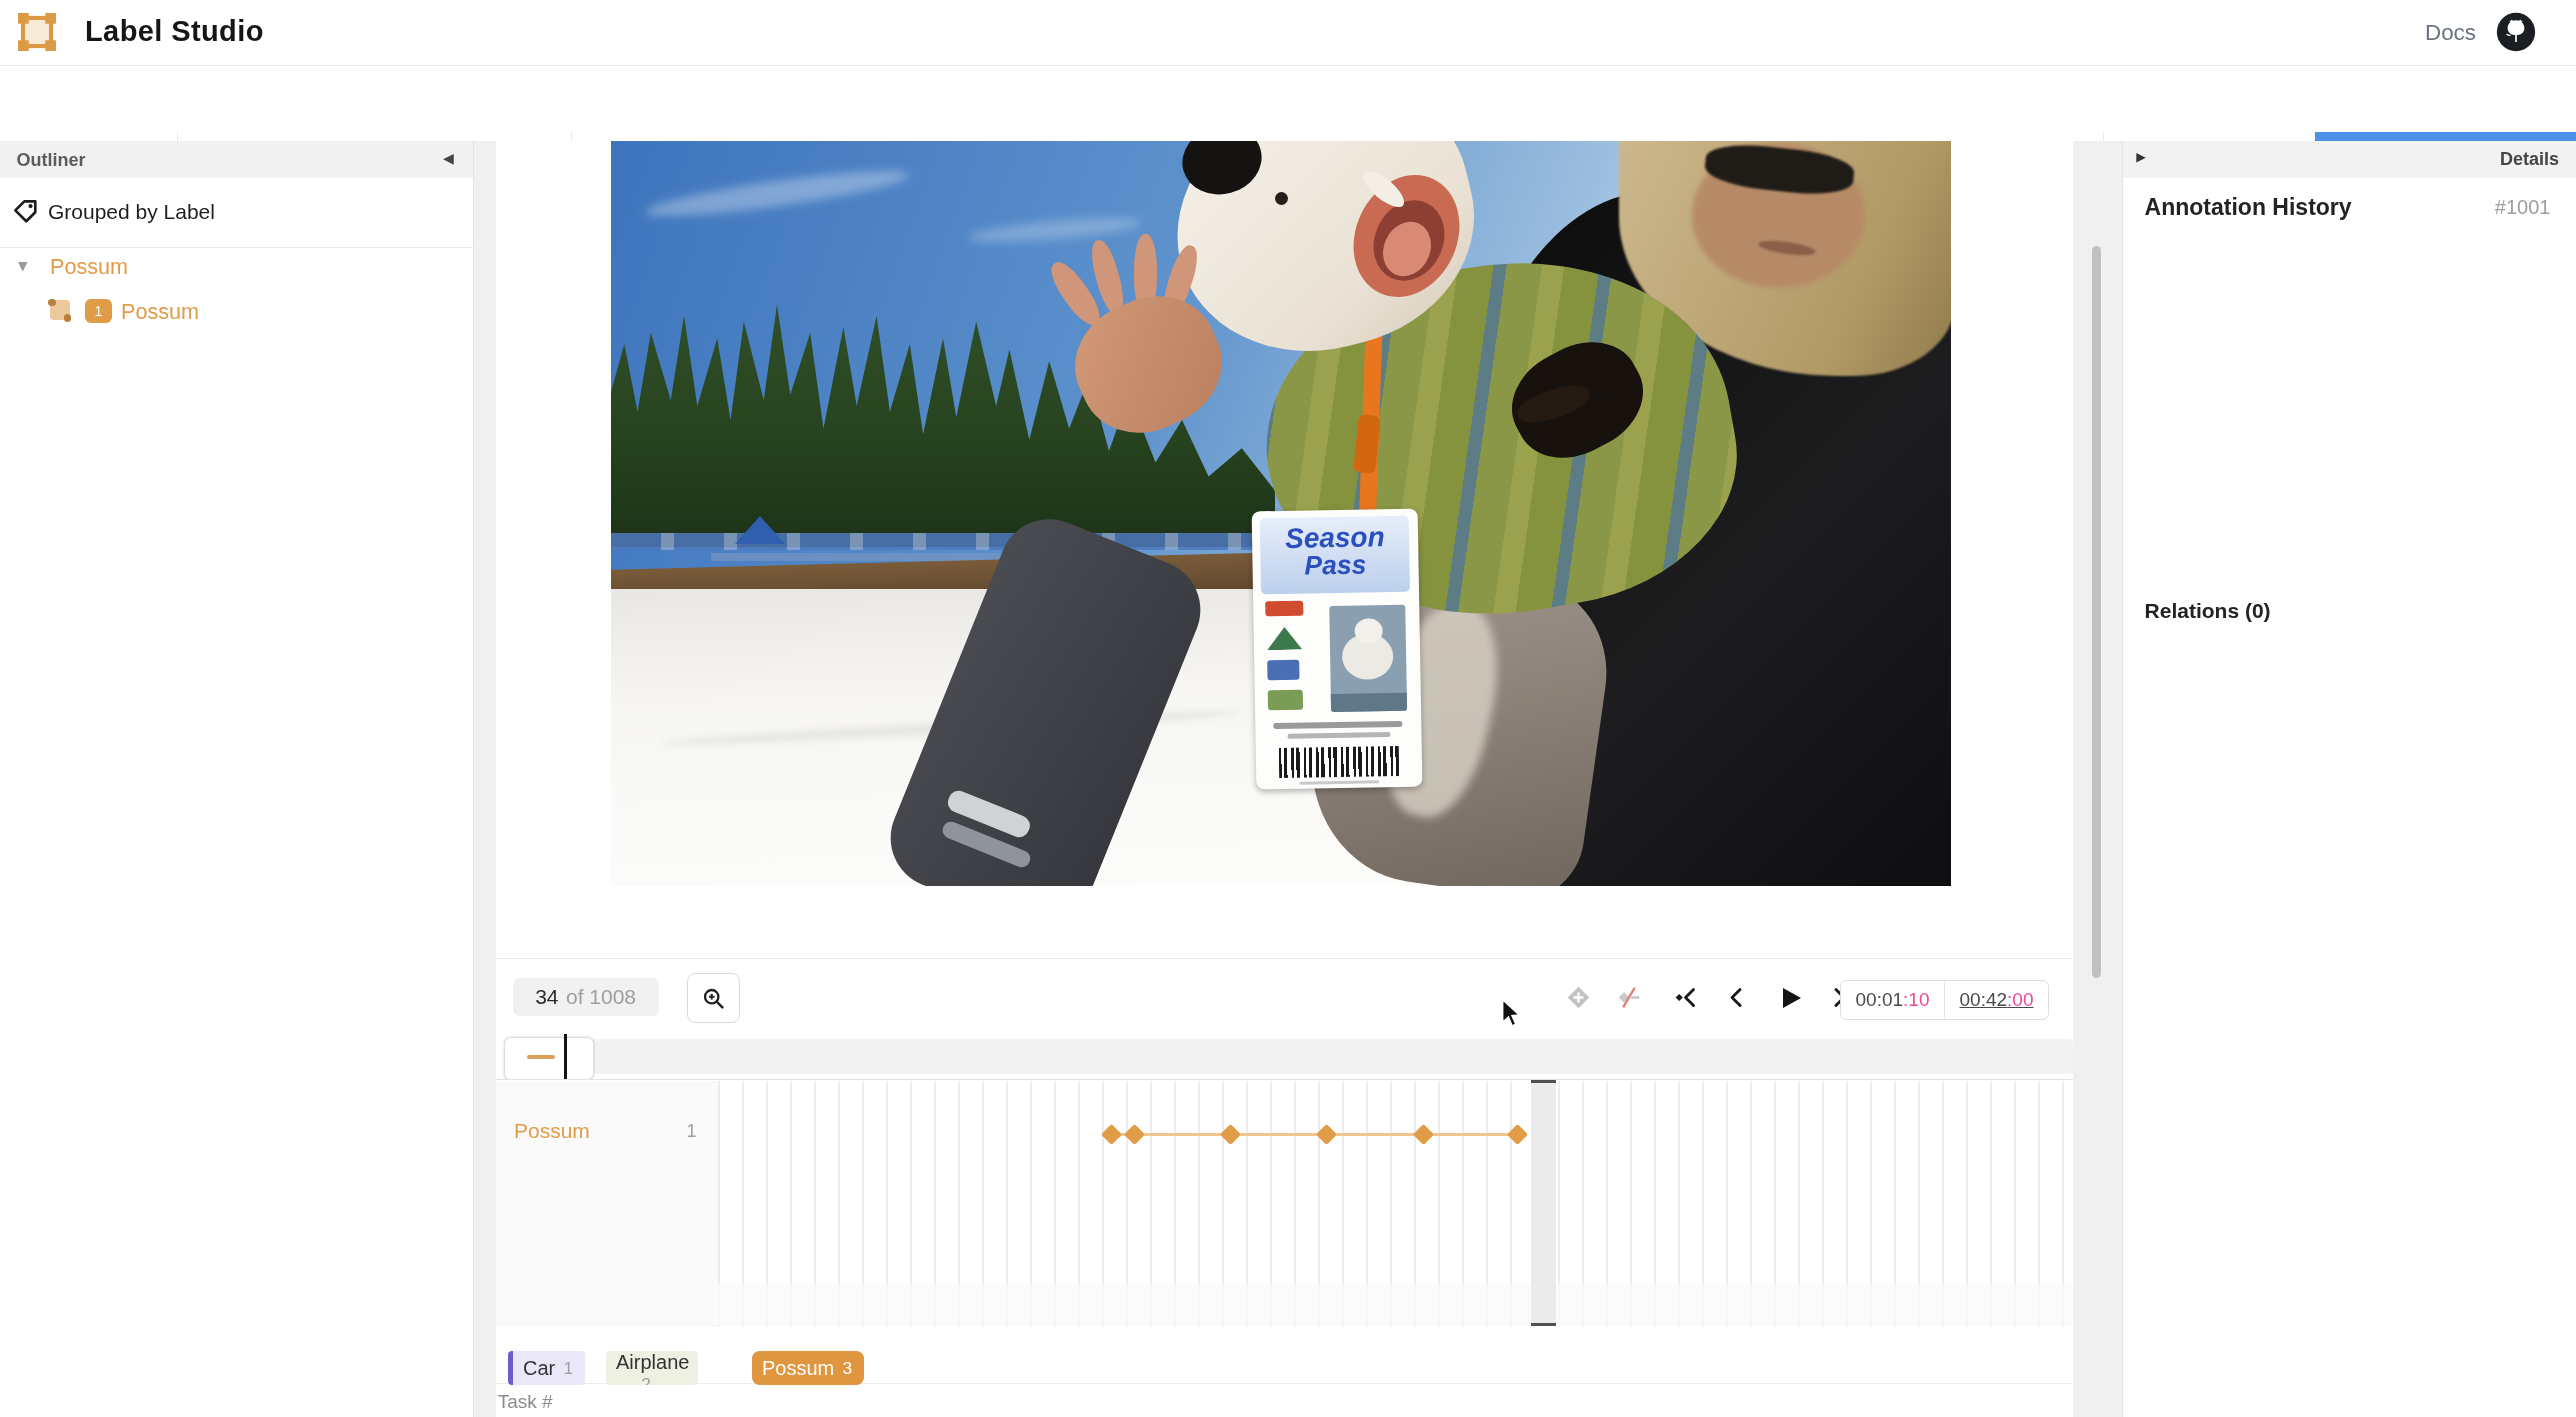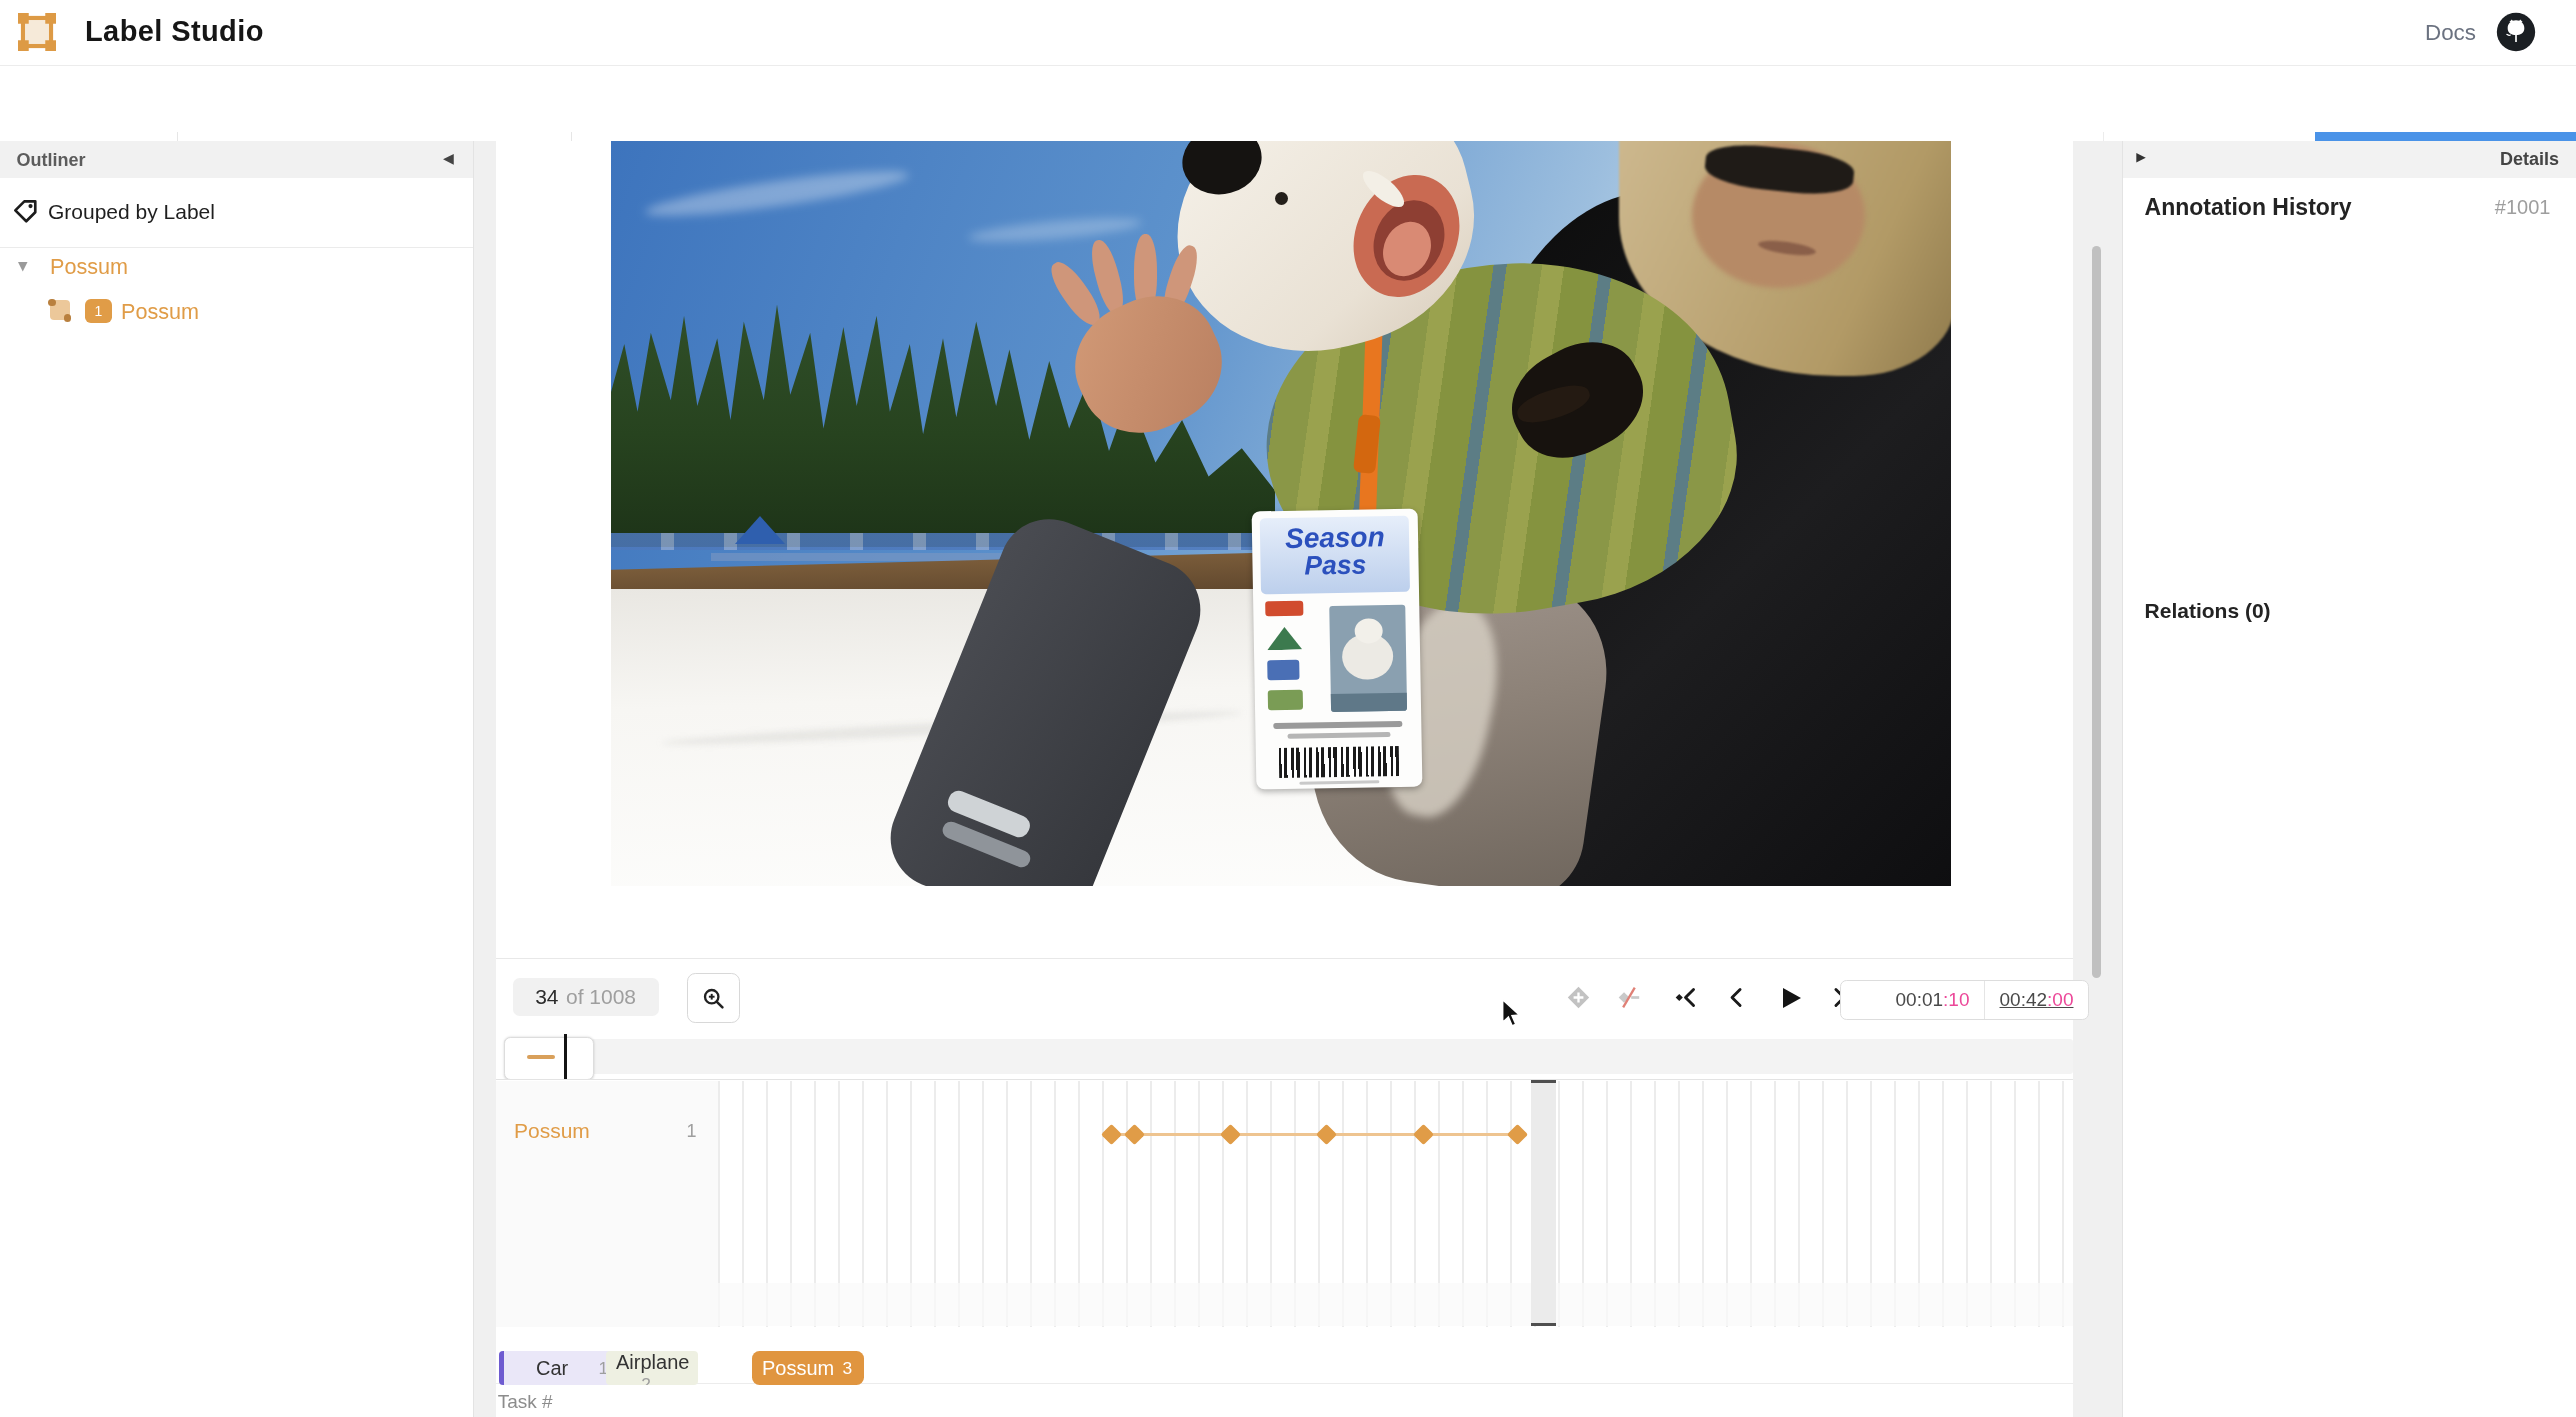--- a/index.html
+++ b/index.html
@@ -55,21 +55,21 @@
   
   #video{position:absolute;left:115px;top:0;width:1340px;height:745px;overflow:hidden;background:#4a7fc0;}
   #video .layer{position:absolute;}
 
   
   #controls{position:absolute;left:0;top:817px;width:1577px;height:75px;background:#fff;border-top:0.8px solid #e8e8e8;}
   #frame-pill{position:absolute;left:16.6px;top:19px;width:146px;height:38px;border-radius:6.6px;background:#f1f1f1;display:flex;align-items:center;justify-content:center;font-size:21px;color:#2b2b2b;}
   #frame-pill .dim{color:#9e9e9e;margin-left:7.5px;}
   #zoom-btn{position:absolute;left:191px;top:14px;width:51px;height:48px;border-radius:8.3px;background:#fff;border:0.8px solid #d8d8d8;display:flex;align-items:center;justify-content:center;cursor:pointer;}
   .cbtn{position:absolute;top:22.4px;width:32px;height:32px;display:flex;align-items:center;justify-content:center;cursor:pointer;}
-  #timebox{position:absolute;left:1344px;top:21px;width:207px;height:38px;border:0.8px solid #ddd;border-radius:6.6px;display:flex;background:#fff;padding-left:40px;}
+  #timebox{position:absolute;left:1344px;top:21px;width:207px;height:38px;border:0.8px solid #ddd;border-radius:6.6px;display:flex;background:#fff;}
   #timebox .cell{flex:1;display:flex;align-items:center;justify-content:center;font-size:19px;color:#4a4a4a;}
   #timebox .cell+.cell{border-left:0.8px solid #e5e5e5;text-decoration:underline;}
   #timebox .dim{color:#ec4899;}
 
   
   #minimap{position:absolute;left:8.3px;top:898px;width:1569px;height:35px;background:#f3f3f3;border-radius:3.3px;}
   #mini-viewport{position:absolute;left:0px;top:-2.5px;width:88px;height:41px;background:#fff;border:0.8px solid #ddd;border-radius:6.6px;box-shadow:0 0.8px 2.5px rgba(0,0,0,.18);}
   #mini-range{position:absolute;left:21.6px;top:17.4px;width:28px;height:4.1px;border-radius:2.5px;background:#d9a05b;}
   #mini-playhead{position:absolute;left:60px;top:-5px;width:2.5px;height:46px;background:#141414;}
 
@@ -83,21 +83,21 @@
   #kf-line{position:absolute;height:3.3px;background:#eec490;}
   .kf-diamond{position:absolute;width:15px;height:15px;background:#e09c47;border-radius:2.5px;transform:rotate(45deg);}
   #playhead{position:absolute;top:939px;height:246px;background:#ebebeb;}
   #playhead .cap{position:absolute;left:0;width:100%;height:3.3px;background:#4f4f4f;}
 
   
   .chip{position:absolute;top:1210px;height:34px;display:flex;align-items:center;border-radius:4.1px;overflow:hidden;cursor:pointer;}
   .chip .bar{width:5px;height:100%;}
   .chip .label{font-size:20px;color:#333;margin:0 8.3px 0 10px;}
   .chip .count{font-size:17.4px;color:#9e9e9e;margin-right:11.6px;}
-  #chip-car{left:3px;background:#eae7f8;gap:22px;}
+  #chip-car{left:12px;background:#eae7f8;}
   #chip-airplane{left:110px;background:#eef0e2;flex-direction:column;}
   #chip-possum{left:256px;background:#e0953f;border-radius:7.5px;}
   #chip-possum .label,#chip-possum .count{color:#fff;}
   #chips-divider{position:absolute;left:0;top:1242px;width:1577px;height:0.8px;background:#ececec;}
   #task-footer{position:absolute;left:1.7px;top:1250px;font-size:19px;color:#8c8c8c;}
 
   svg{display:block;}
 </style>
 </head>
 <body>

